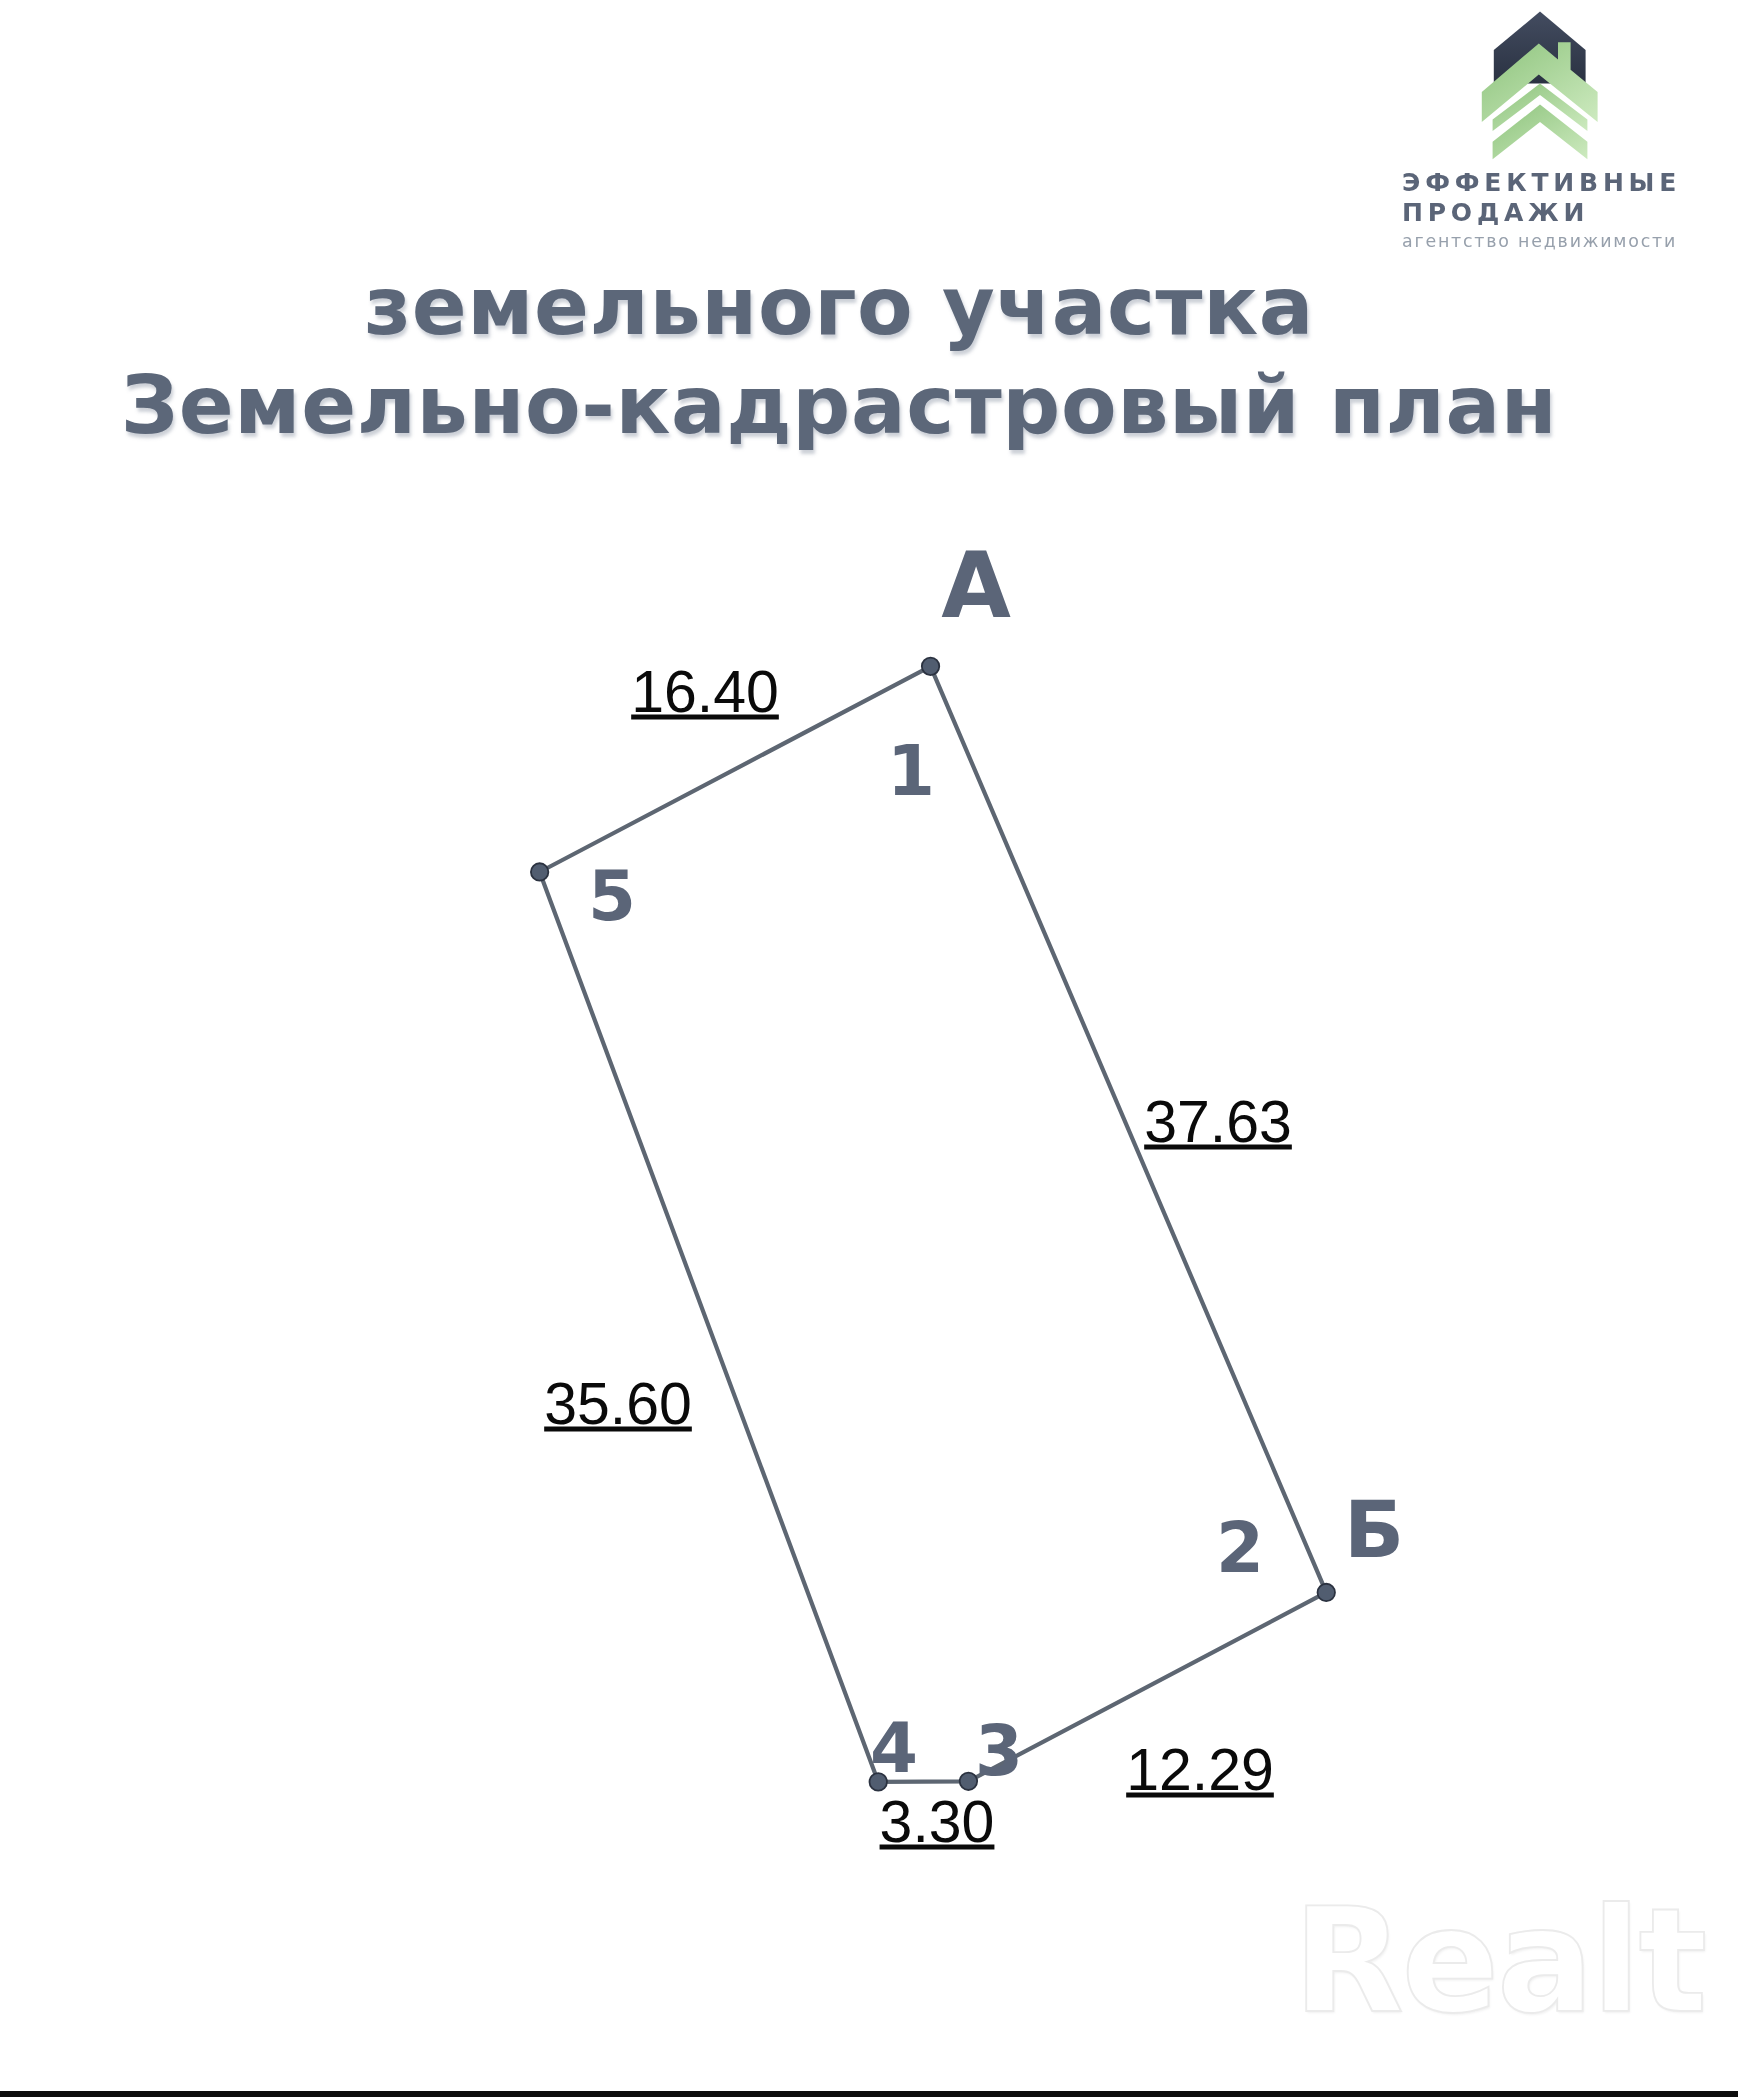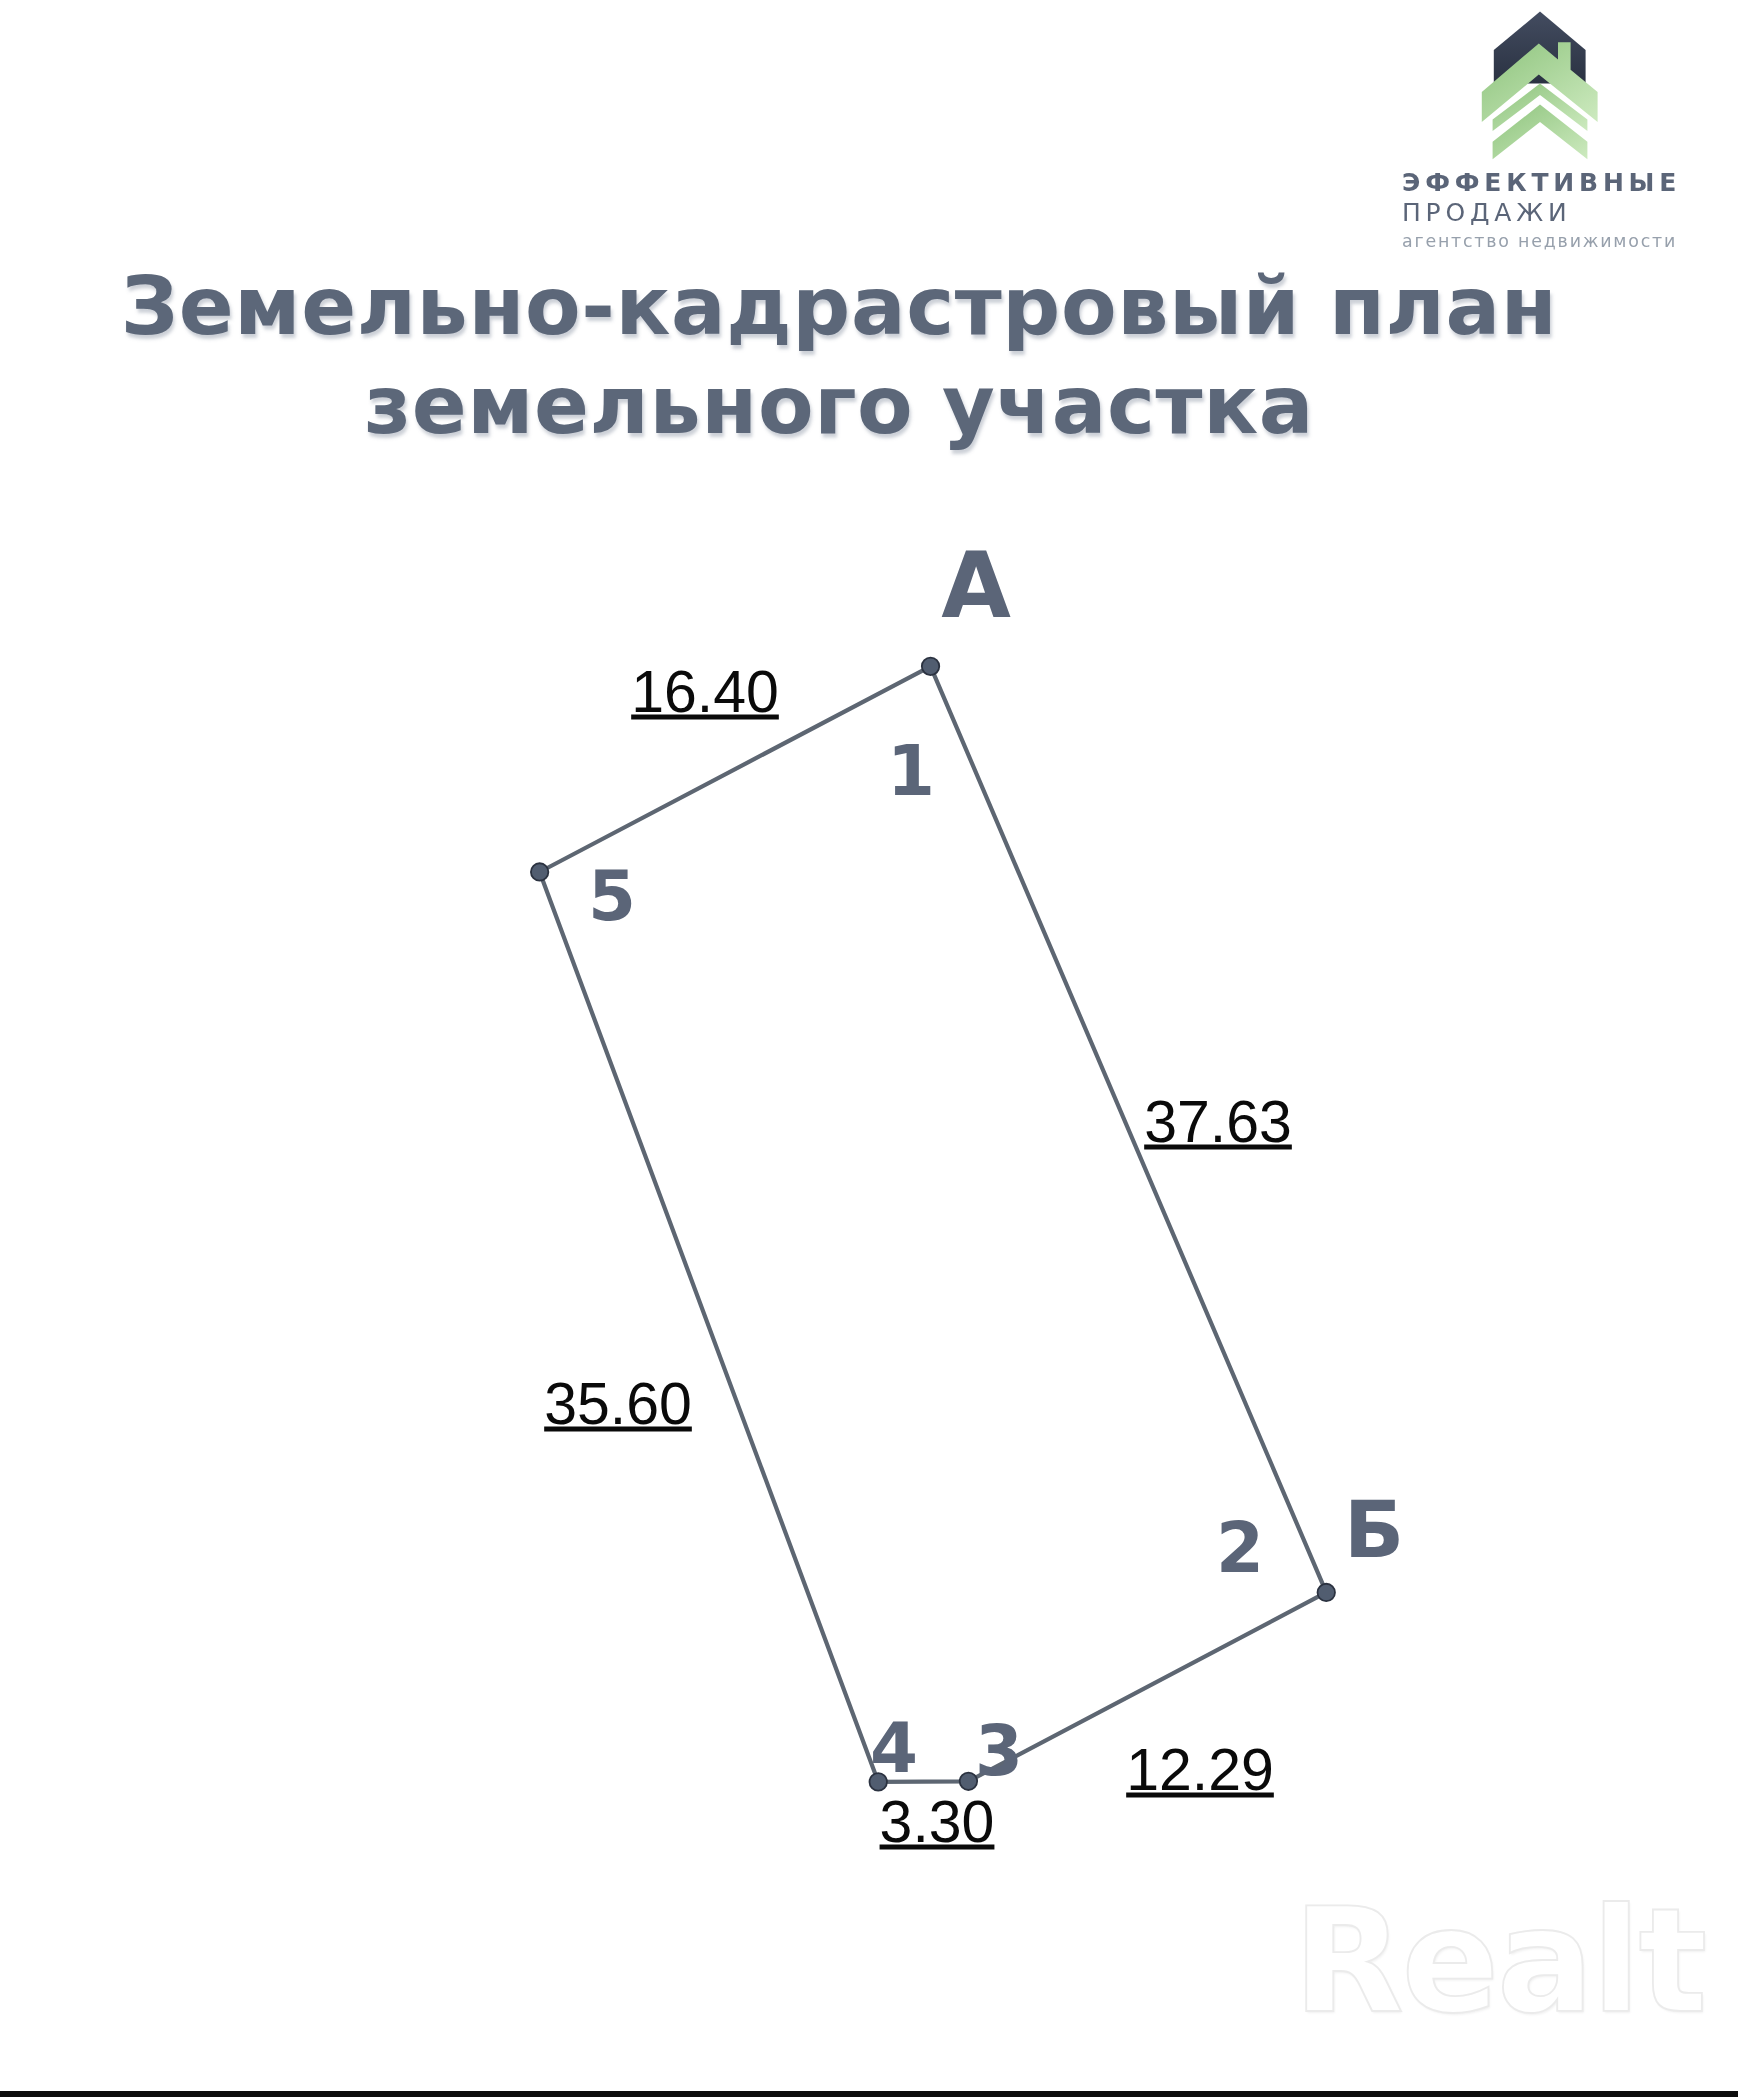--- a/index.html
+++ b/index.html
@@ -36,21 +36,21 @@
     height: 156px;
   }
   .logo-text {
     position: absolute;
     left: 1402px;
     width: 283px;
     text-align: left;
     color: #5b6578;
   }
   .brand1 { top: 168px; font-size: 25px; font-weight: 700; letter-spacing: 4.8px; line-height: 29px; }
-  .brand2 { top: 198px; font-size: 25px; font-weight: 400; letter-spacing: 4.8px; line-height: 29px; }
+  .brand2 { top: 198px; font-size: 25px; font-weight: 700; letter-spacing: 4.8px; line-height: 29px; }
   .tagline { top: 231px; font-size: 17.4px; font-weight: 400; letter-spacing: 1.8px; line-height: 21.7px; color: #97a0ac; }
 
   
   .plan-svg { position: absolute; left: 0; top: 0; width: 1739px; height: 2097px; }
   .lot-outline { fill: none; stroke: #5d6672; stroke-width: 7; stroke-linejoin: round; }
   .vx { fill: #515d70; stroke: #2b3240; stroke-width: 3; }
 
   .vlabel {
     position: absolute;
     transform: translate(-50%, -50%);
@@ -94,22 +94,22 @@
     height: 6px;
     background: #0d0d0d;
   }
 </style>
 </head>
 <body>
 
 <div class="page">
 
   <div class="title">
+    <div>земельного участка</div>
     <div>Земельно-кадрастровый план</div>
-    <div>земельного участка</div>
   </div>
 
   <svg class="logo-mark" viewBox="0 0 210 260">
     <defs>
       <linearGradient id="gnavy" x1="0" y1="0" x2="0" y2="1">
         <stop offset="0" stop-color="#434c60"></stop>
         <stop offset="1" stop-color="#2a3242"></stop>
       </linearGradient>
       <linearGradient id="ggreen" x1="0" y1="0" x2="1" y2="1">
         <stop offset="0" stop-color="#8dc37c"></stop>

